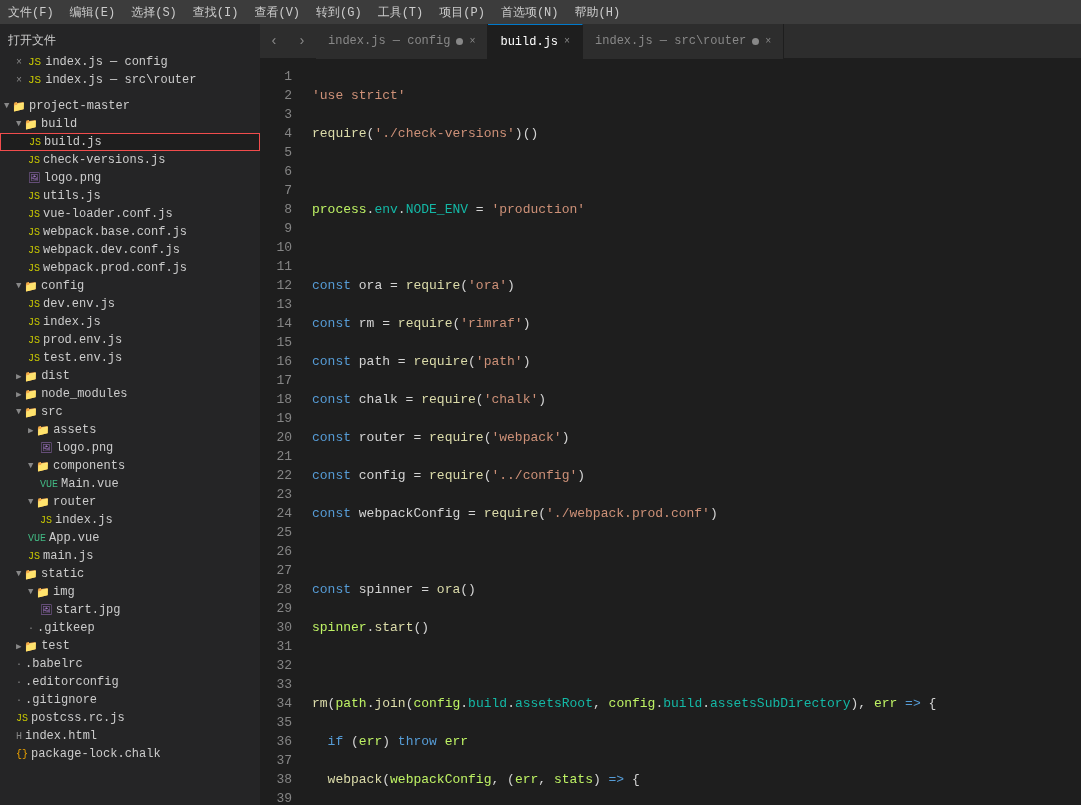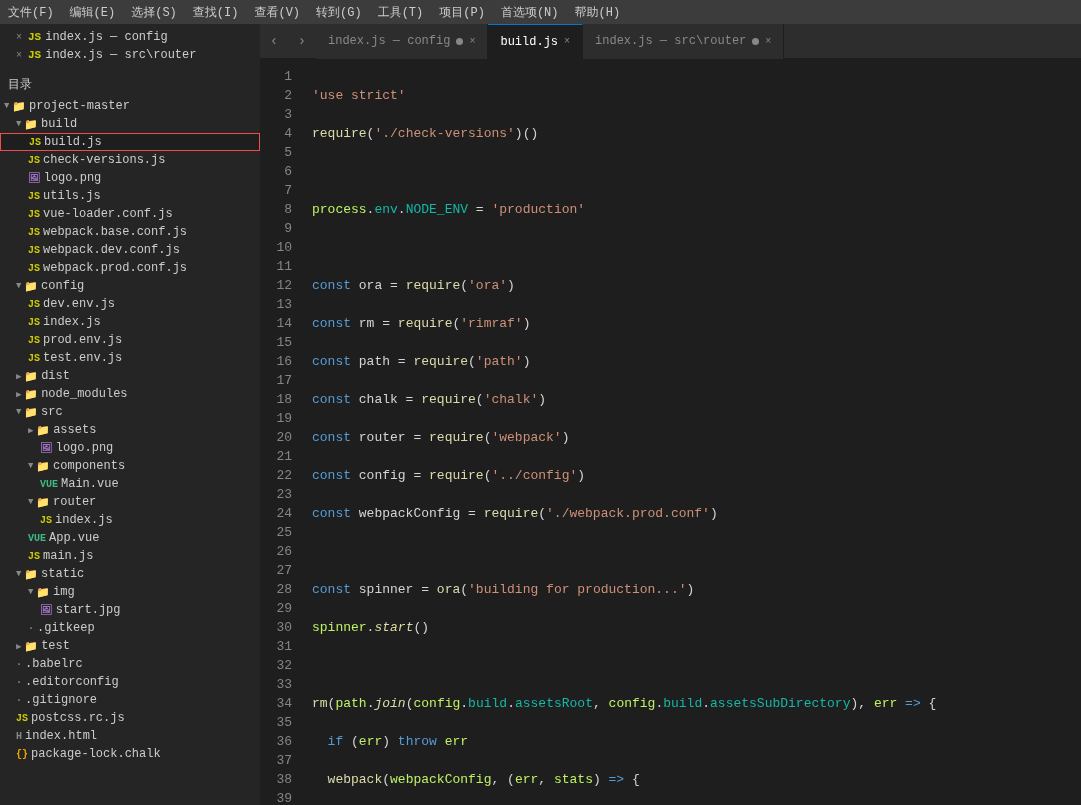--- a/index.html
+++ b/index.html
@@ -73,21 +73,21 @@
       gap: 3px;
       white-space: nowrap;
     }
     .tree-item.highlighted { 
       background: #1e1e1e; 
       border: 1px solid #f14c4c;
       padding: 1px 0 1px 8px;
     }
     .arrow { font-size: 9px; color: #888; }
     .folder-icon { color: #dcb67a; font-size: 11px; }
-    .file-icon { color: #888; font-size: 11px; font-weight: bold; }
+    .file-icon { color: #888; font-size: 11px; }
     .file-icon.js { color: #cccc00; }
     .file-icon.vue { color: #42b883; }
     .file-icon.json { color: #f0a500; }
     .file-icon.png { color: #a074c4; }
     .file-icon.jpg { color: #a074c4; }
     .file-icon.dot { color: #888; }
 
     
     #editor-area {
       flex: 1;
@@ -180,21 +180,21 @@
       display: flex;
       align-items: center;
     }
     
     .kw { color: #569cd6; }       
     .fn { color: #dcdcaa; }       
     .str { color: #ce9178; }      
     .var { color: #bef264; }       
     .prop { color: #14b8a6; }     
     .punc { color: #d4d4d4; }     
-    .method { color: #dcdcaa; font-style: italic; }     
+    .method { color: #dcdcaa; }     
     .arrow-fn { color: #569cd6; }  
     .white { color: #d4d4d4; }
   </style>
 </head>
 <body>
 
 <div id="menubar">
   <span>文件(F)</span>
   <span>编辑(E)</span>
   <span>选择(S)</span>
@@ -204,34 +204,34 @@
   <span>工具(T)</span>
   <span>项目(P)</span>
   <span>首选项(N)</span>
   <span>帮助(H)</span>
 </div>
 
 <div id="main-layout">
 
   <div id="sidebar">
     <div class="open-files-section">
+      <div class="sidebar-section-title">打开文件</div>
       <div class="open-file-item">
         <span style="color:#888;font-size:10px;margin-right:2px;">×</span>
         <span class="file-icon js">JS</span>
         <span>index.js — config</span>
       </div>
       <div class="open-file-item">
         <span style="color:#888;font-size:10px;margin-right:2px;">×</span>
         <span class="file-icon js">JS</span>
         <span>index.js — src\router</span>
       </div>
     </div>
 
     <div class="dir-section">
-      <div class="sidebar-section-title">目录</div>
 
       <div class="tree-item" style="padding-left:4px;">
         <span class="arrow">▼</span>
         <span class="folder-icon">📁</span>
         <span>project-master</span>
       </div>
 
       <div class="tree-item" style="padding-left:16px;">
         <span class="arrow">▼</span>
         <span class="folder-icon">📁</span>
@@ -471,21 +471,21 @@
 <div class="code-line"><span class="var">process</span><span class="punc">.</span><span class="prop">env</span><span class="punc">.</span><span class="prop">NODE_ENV</span><span class="white"> = </span><span class="str">'production'</span></div>
 <div class="code-line"> </div>
 <div class="code-line"><span class="kw">const</span><span class="white"> ora = </span><span class="fn">require</span><span class="punc">(</span><span class="str">'ora'</span><span class="punc">)</span></div>
 <div class="code-line"><span class="kw">const</span><span class="white"> rm = </span><span class="fn">require</span><span class="punc">(</span><span class="str">'rimraf'</span><span class="punc">)</span></div>
 <div class="code-line"><span class="kw">const</span><span class="white"> path = </span><span class="fn">require</span><span class="punc">(</span><span class="str">'path'</span><span class="punc">)</span></div>
 <div class="code-line"><span class="kw">const</span><span class="white"> chalk = </span><span class="fn">require</span><span class="punc">(</span><span class="str">'chalk'</span><span class="punc">)</span></div>
 <div class="code-line"><span class="kw">const</span><span class="white"> router = </span><span class="fn">require</span><span class="punc">(</span><span class="str">'webpack'</span><span class="punc">)</span></div>
 <div class="code-line"><span class="kw">const</span><span class="white"> config = </span><span class="fn">require</span><span class="punc">(</span><span class="str">'../config'</span><span class="punc">)</span></div>
 <div class="code-line"><span class="kw">const</span><span class="white"> webpackConfig = </span><span class="fn">require</span><span class="punc">(</span><span class="str">'./webpack.prod.conf'</span><span class="punc">)</span></div>
 <div class="code-line"> </div>
-<div class="code-line"><span class="kw">const</span><span class="white"> spinner = </span><span class="fn">ora</span><span class="punc">(</span><span class="str">'building for production...'</span><span class="punc">)</span></div>
+<div class="code-line"><span class="kw">const</span><span class="white"> spinner = </span><span class="fn">ora</span><span class="punc">(</span><span class="punc">)</span></div>
 <div class="code-line"><span class="var">spinner</span><span class="punc">.</span><span class="method">start</span><span class="punc">()</span></div>
 <div class="code-line"> </div>
 <div class="code-line"><span class="fn">rm</span><span class="punc">(</span><span class="var">path</span><span class="punc">.</span><span class="method">join</span><span class="punc">(</span><span class="var">config</span><span class="punc">.</span><span class="prop">build</span><span class="punc">.</span><span class="prop">assetsRoot</span><span class="punc">,</span><span class="white"> </span><span class="var">config</span><span class="punc">.</span><span class="prop">build</span><span class="punc">.</span><span class="prop">assetsSubDirectory</span><span class="punc">),</span><span class="white"> </span><span class="var">err</span><span class="white"> </span><span class="arrow-fn">=&gt;</span><span class="white"> {</span></div>
 <div class="code-line"><span class="white">  </span><span class="kw">if</span><span class="white"> (</span><span class="var">err</span><span class="punc">)</span><span class="white"> </span><span class="kw">throw</span><span class="white"> </span><span class="var">err</span></div>
 <div class="code-line"><span class="white">  </span><span class="fn">webpack</span><span class="punc">(</span><span class="var">webpackConfig</span><span class="punc">,</span><span class="white"> </span><span class="punc">(</span><span class="var">err</span><span class="punc">,</span><span class="white"> </span><span class="var">stats</span><span class="punc">)</span><span class="white"> </span><span class="arrow-fn">=&gt;</span><span class="white"> {</span></div>
 
 
 
 
 

